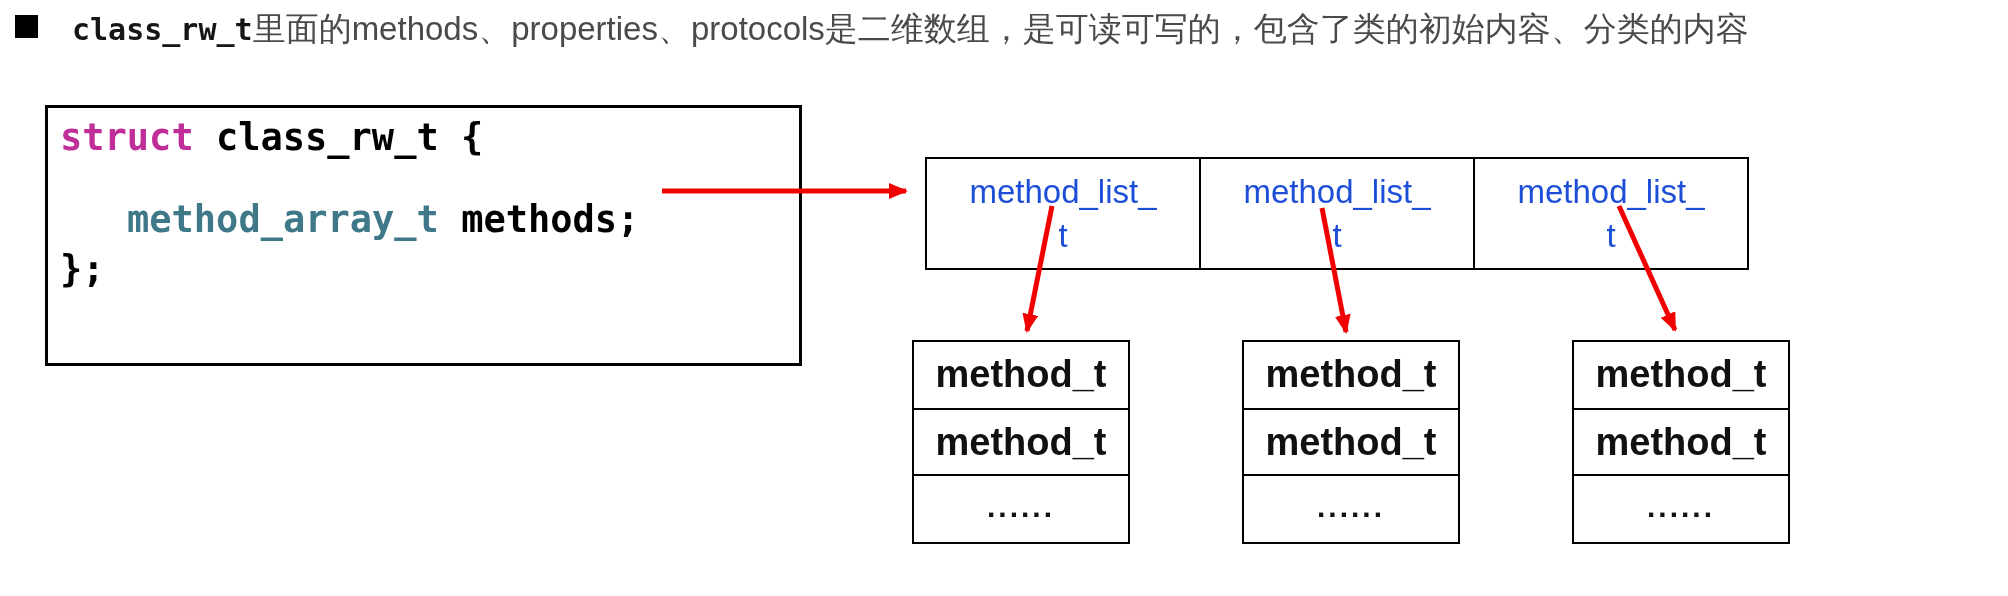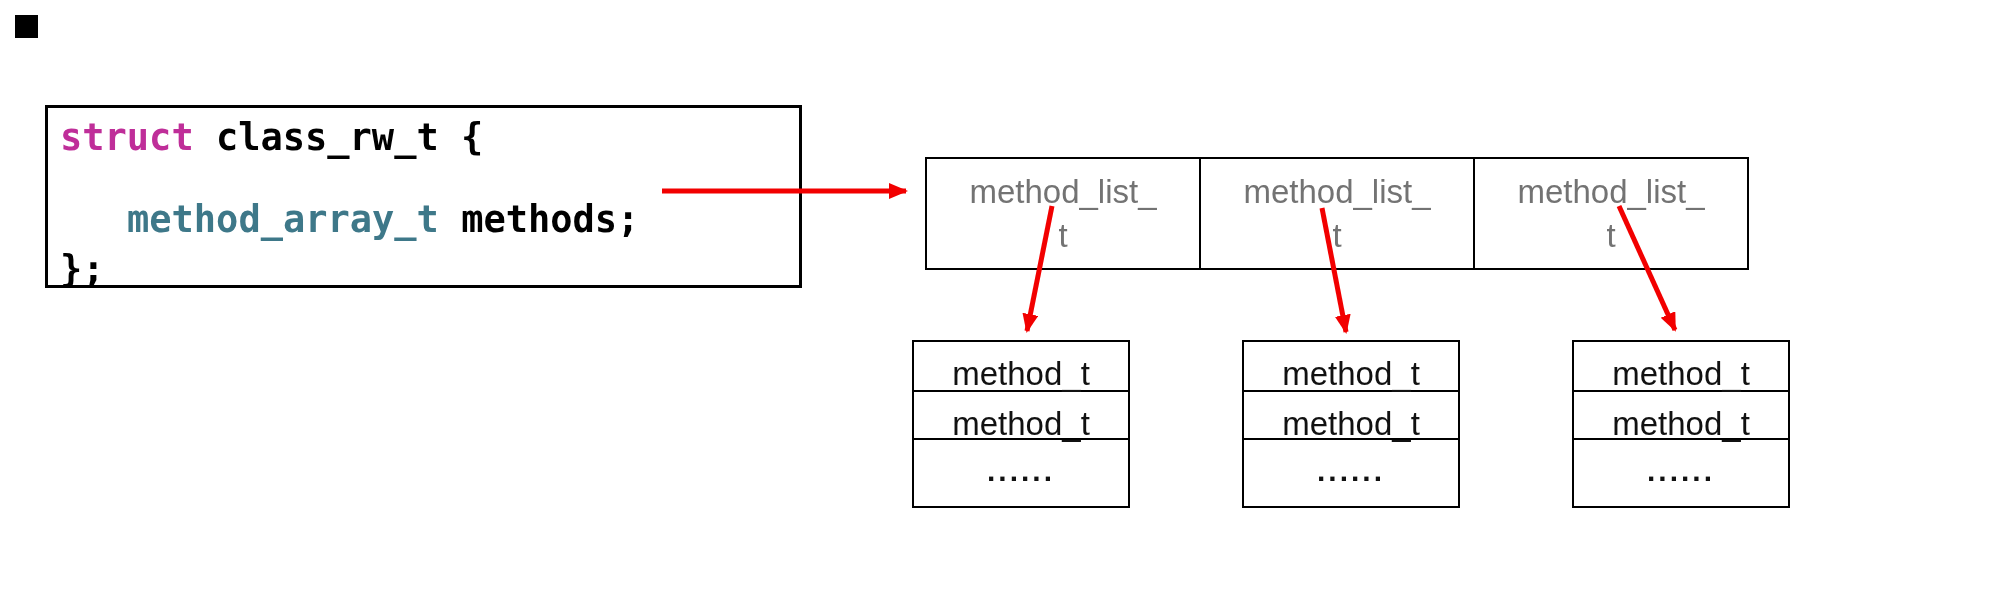--- a/index.html
+++ b/index.html
@@ -11,56 +11,57 @@
          font-family:"Liberation Sans",sans-serif;}
 
   
   .bullet{position:absolute;left:15px;top:15px;width:23px;height:23px;background:#000;}
   .title{position:absolute;left:72px;top:6px;height:46px;line-height:46px;white-space:nowrap;
          font-size:33px;color:var(--title);}
   .title-code{font-family:"DejaVu Sans Mono","Liberation Mono",monospace;font-weight:600;
               font-size:30px;color:#161616;}
 
   
-  .code-box{position:absolute;left:45px;top:105px;width:757px;height:183px;
+  .code-box{position:absolute;left:45px;top:105px;width:757px;height:261px;
             border:3px solid var(--border);box-sizing:border-box;background:#fff;
             padding:5px 0 12px 12px;}
   .code-line{height:50px;line-height:50px;white-space:pre;
              font-family:"DejaVu Sans Mono","Liberation Mono",monospace;
              font-weight:bold;font-size:37px;color:var(--code);}
   .code-line.ind{margin-left:67px;margin-top:32px;}
   .kw{color:var(--kw);}
   .ty{color:var(--ty);}
   .plain{color:var(--code);}
 
   
   .cell-row{position:absolute;left:925px;top:157px;display:flex;}
   .cell{width:276px;height:113px;box-sizing:border-box;border:2px solid var(--border);
-        background:#fff;text-align:center;padding-top:11px;font-size:33px;color:#737373;
+        background:#fff;text-align:center;padding-top:11px;font-size:33px;color:#1d4ed8;
         line-height:44px;}
   .cell + .cell{margin-left:-2px;}
 
   
   .stack{position:absolute;top:340px;width:218px;box-sizing:border-box;
          border:2px solid var(--border);background:#fff;}
   .stack.s1{left:912px;} .stack.s2{left:1242px;} .stack.s3{left:1572px;}
-  .srow{height:48px;line-height:64px;text-align:center;font-size:33px;color:#111;
-        box-sizing:border-box;}
+  .srow{height:66px;line-height:64px;text-align:center;font-size:38px;color:#111;
+        box-sizing:border-box;font-weight:bold;}
   .srow + .srow{border-top:2px solid var(--border);}
   .srow.dots{height:68px;line-height:62px;font-weight:bold;font-size:30px;letter-spacing:3px;}
 
   .arrows{position:absolute;left:0;top:0;width:2008px;height:596px;pointer-events:none;}
   .arrows line{stroke:var(--arrow);stroke-width:5;}
 </style>
 </head>
 <body>
 
 <div class="stage">
 
   <span class="bullet"></span>
+  <div class="title"><span class="title-code">class_rw_t</span><span>里面的methods、properties、protocols是二维数组，是可读可写的，包含了类的初始内容、分类的内容</span></div>
 
   <div class="code-box">
     <div class="code-line"><span class="kw">struct</span><span class="plain"> class_rw_t {</span></div>
     <div class="code-line ind"><span class="ty">method_array_t</span><span class="plain"> methods;</span></div>
     <div class="code-line"><span class="plain">};</span></div>
   </div>
 
   <div class="cell-row">
     <div class="cell">
       <div>method_list_</div>

